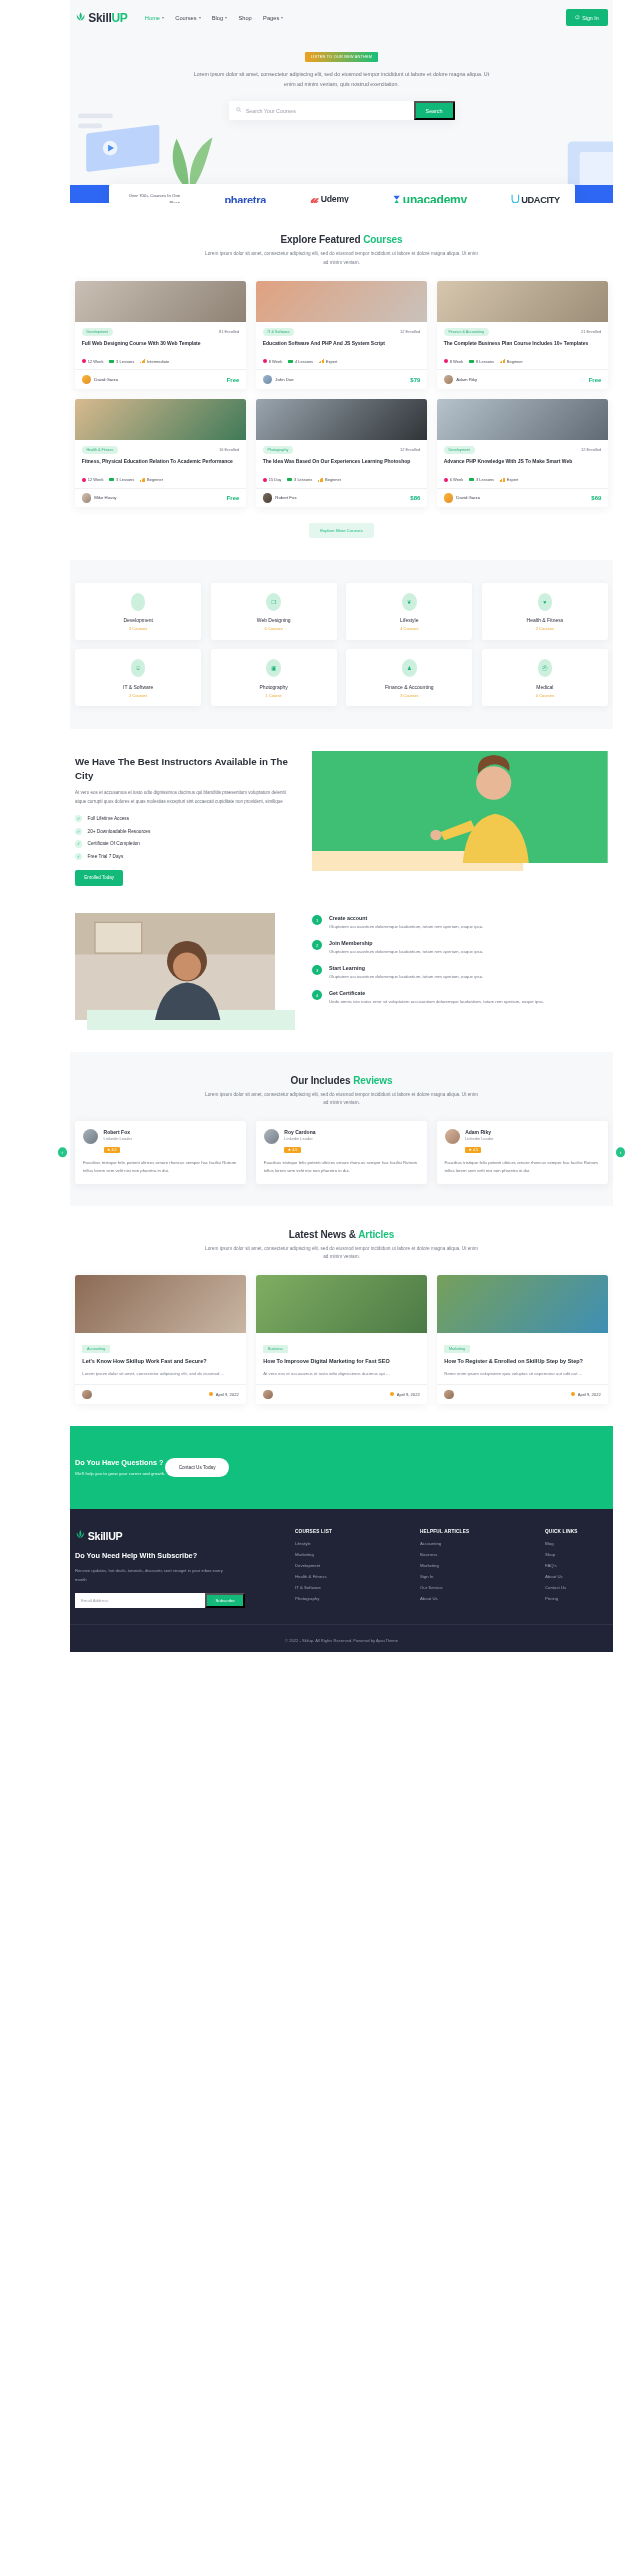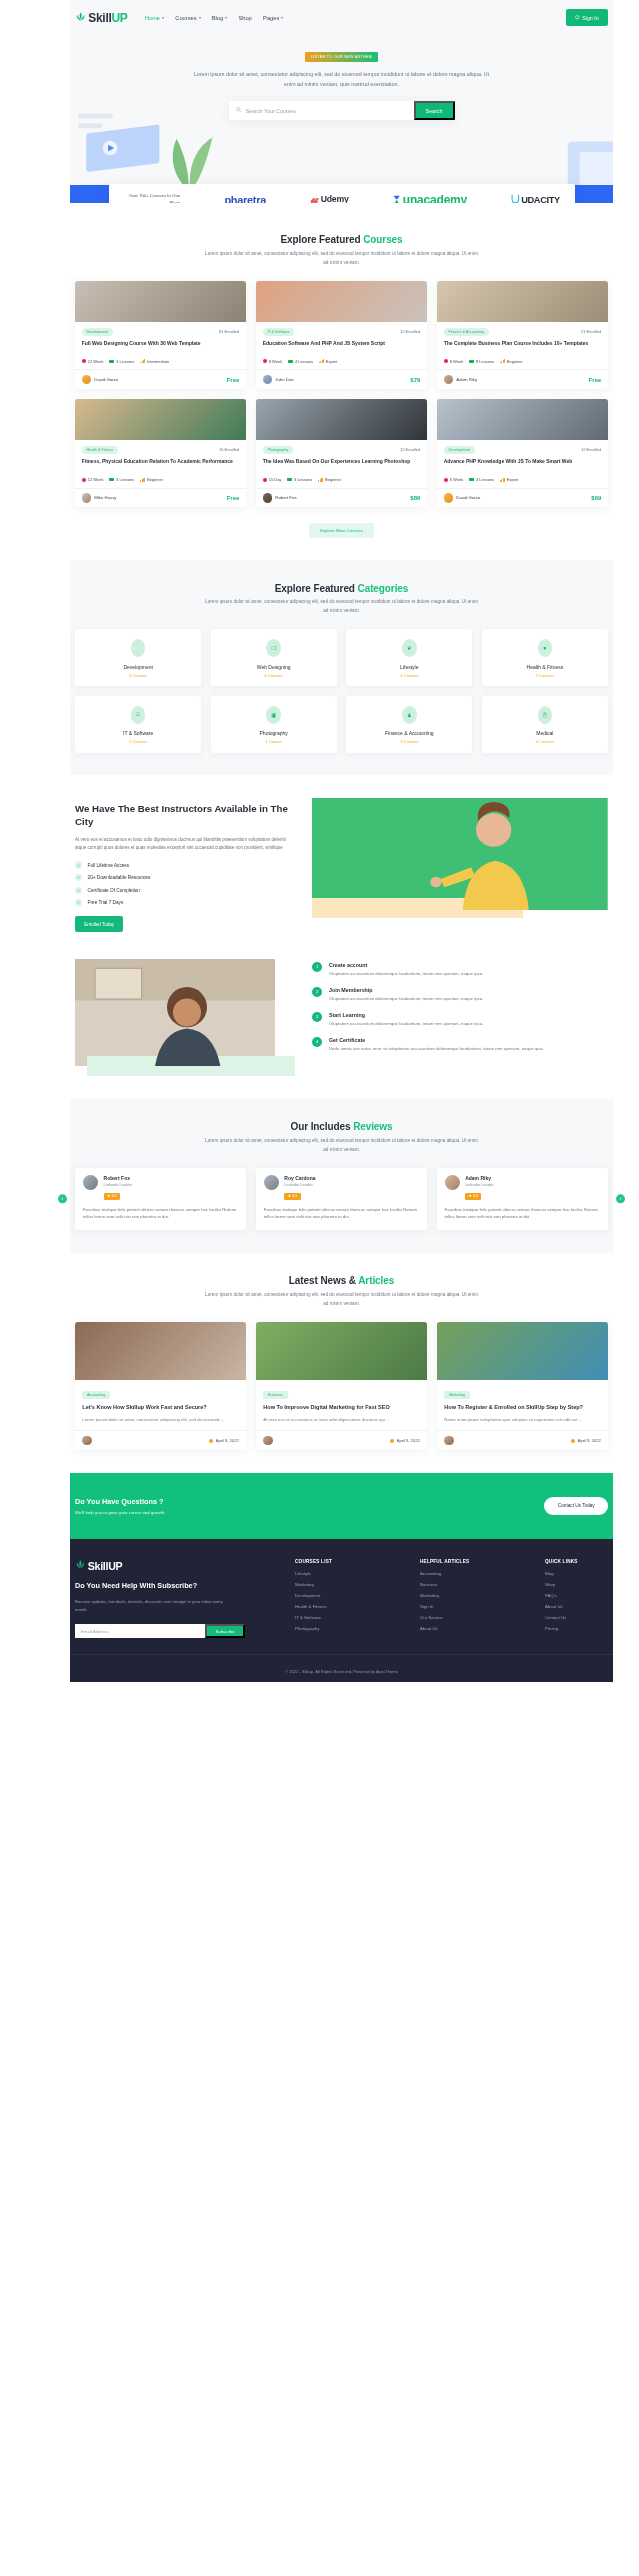--- a/index.html
+++ b/index.html
@@ -211,21 +211,21 @@
   .blog-ex { font-size:4.3px; line-height:1.8; color:#787e8a; margin-top:4px; }
   .blog-foot {
     border-top:0.7px solid #eef0f3; padding:4.7px 7.3px;
     display:flex; align-items:center; justify-content:space-between;
   }
   .blog-date { display:flex; align-items:center; gap:2.7px; font-size:4.1px; color:#4a4f5a; }
   .ic-cal { width:4px;height:4px;border-radius:50%;background:#f5a31c;flex:none; }
 
   
   .cta { background:#10c07c; padding:16px 0; }
-  .cta-inner { width:533px; margin:8px auto; display:flex; align-items:center; justify-content:space-between; }
+  .cta-inner { width:533px; margin:16px auto; display:flex; align-items:center; }
   .cta h3 { font-size:7.3px; font-weight:bold; color:#fff; }
   .cta p { font-size:4.4px; color:#eafaf2; margin-top:4px; }
   .cta-btn {
     background:#fff; color:#2b2f3a; font-size:4.7px; padding:6.7px 13.3px;
     border-radius:11.3px; cursor:pointer; border:none;
   }
 
   
   .footer { background:#202436; padding:20px 0 0; }
   .footer-inner { width:533px; margin:0 auto; display:flex; }
@@ -586,24 +586,20 @@
  </div>
         </div>
       <div class="more-wrap">
         <button class="more-btn">Explore More Courses</button>
       </div>
     </div>
   </div>
 
   <div class="section sec-grey">
     <div class="container">
-      <div class="sec-head">
-        <h2><span>Explore Featured </span><span class="hl">Categories</span></h2>
-        <p>Lorem ipsum dolor sit amet, consectetur adipiscing elit, sed do eiusmod tempor incididunt ut labore et dolore magna aliqua. Ut enim ad minim veniam.</p>
-      </div>
       <div class="grid4" id="categories-grid">
  <div class="cat-card">
    <div class="cat-ico">
               <span style="font-size:5.3px"></span>
             </div>
    <div class="cat-name">Development</div>
    <div class="cat-count">3 Courses</div>
  </div>
  <div class="cat-card">
    <div class="cat-ico">

